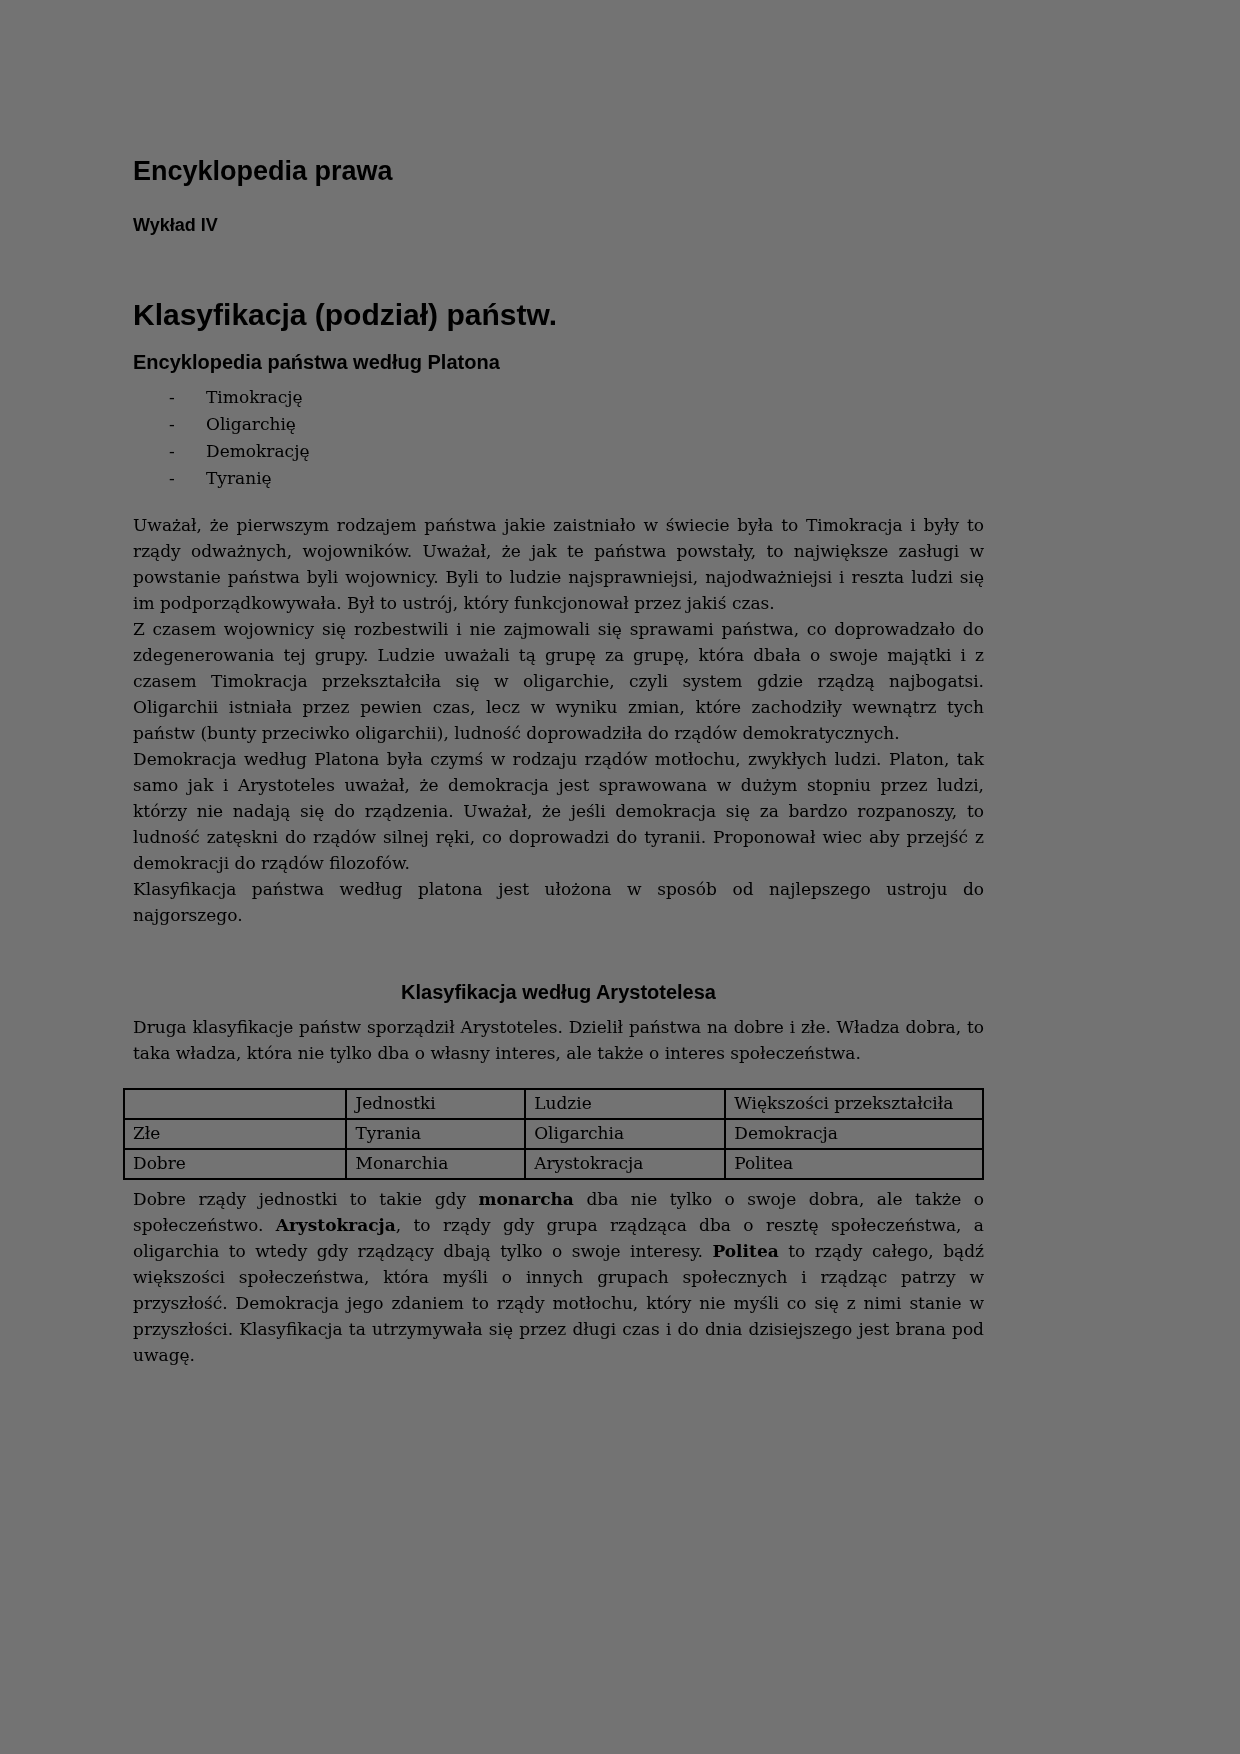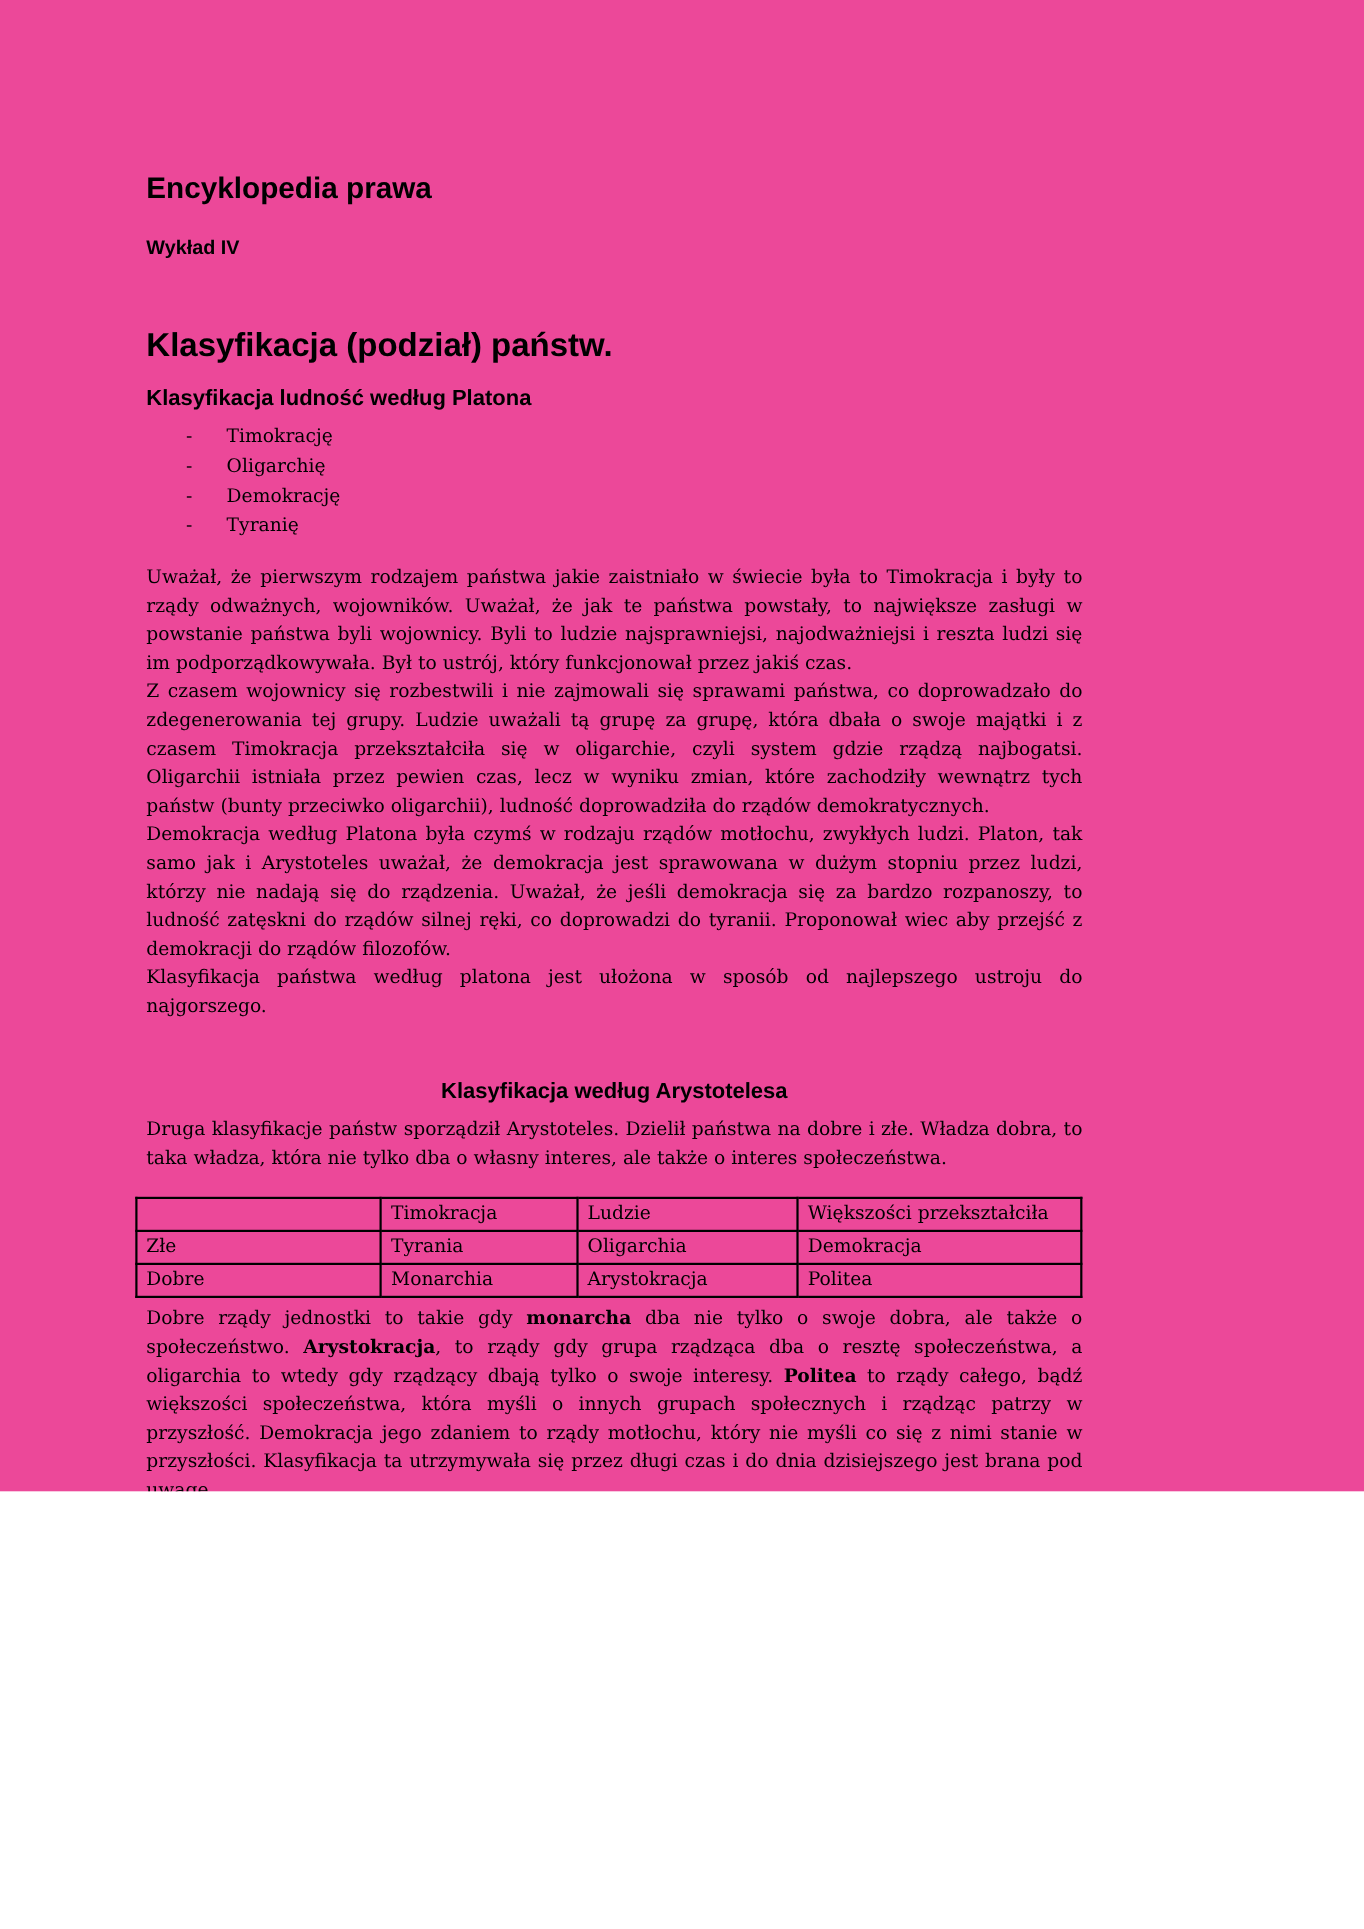--- a/index.html
+++ b/index.html
@@ -1,22 +1,22 @@
 <!DOCTYPE html>
 <html lang="pl"><head>
 <meta charset="utf-8">
 <title>Encyklopedia prawa - Wykład IV</title>
 <style>
   * { box-sizing: border-box; }
   html, body { margin: 0; padding: 0; background: #ffffff; }
   .page {
     width: 1240px;
-    height: 1356px;
+    height: 1754px;
     margin: 0 auto;
-    background: #ec4899;
+    background: #737373;
     color: #000000;
     padding: 155px 256px 20px 133px;
     font-family: "DejaVu Serif", serif;
     font-size: 17px;
     line-height: 26px;
     overflow: hidden;
   }
   h1, h2, h3, h4 {
     font-family: "Liberation Sans", sans-serif;
     color: #000000;
@@ -69,21 +69,21 @@
 <body>
 
 <div class="page">
 
   <h1 class="doc-title">Encyklopedia prawa</h1>
 
   <h2 class="lecture">Wykład IV</h2>
 
   <h3 class="topic">Klasyfikacja (podział) państw.</h3>
 
-  <h4 class="section">Klasyfikacja ludność według Platona</h4>
+  <h4 class="section">Encyklopedia państwa według Platona</h4>
 
 
   <ul class="dash-list" id="platon-list">
       <li><span class="dash">-</span><span>Timokrację</span></li>
       <li><span class="dash">-</span><span>Oligarchię</span></li>
       <li><span class="dash">-</span><span>Demokrację</span></li>
       <li><span class="dash">-</span><span>Tyranię</span></li>
     </ul>
 
   <div class="body-block" id="platon-paragraphs">
@@ -100,21 +100,21 @@
   <table class="class-table" id="class-table">
     <colgroup>
       <col class="c1">
         <col class="c2">
         <col class="c3">
         <col class="c4">
     </colgroup>
     <tbody id="class-table-body">
         <tr>
           <td>&nbsp;</td>
-          <td>Timokracja</td>
+          <td>Jednostki</td>
           <td>Ludzie</td>
           <td>Większości przekształciła</td>
         </tr>
         <tr>
           <td>Złe</td>
           <td>Tyrania</td>
           <td>Oligarchia</td>
           <td>Demokracja</td>
         </tr>
         <tr>

